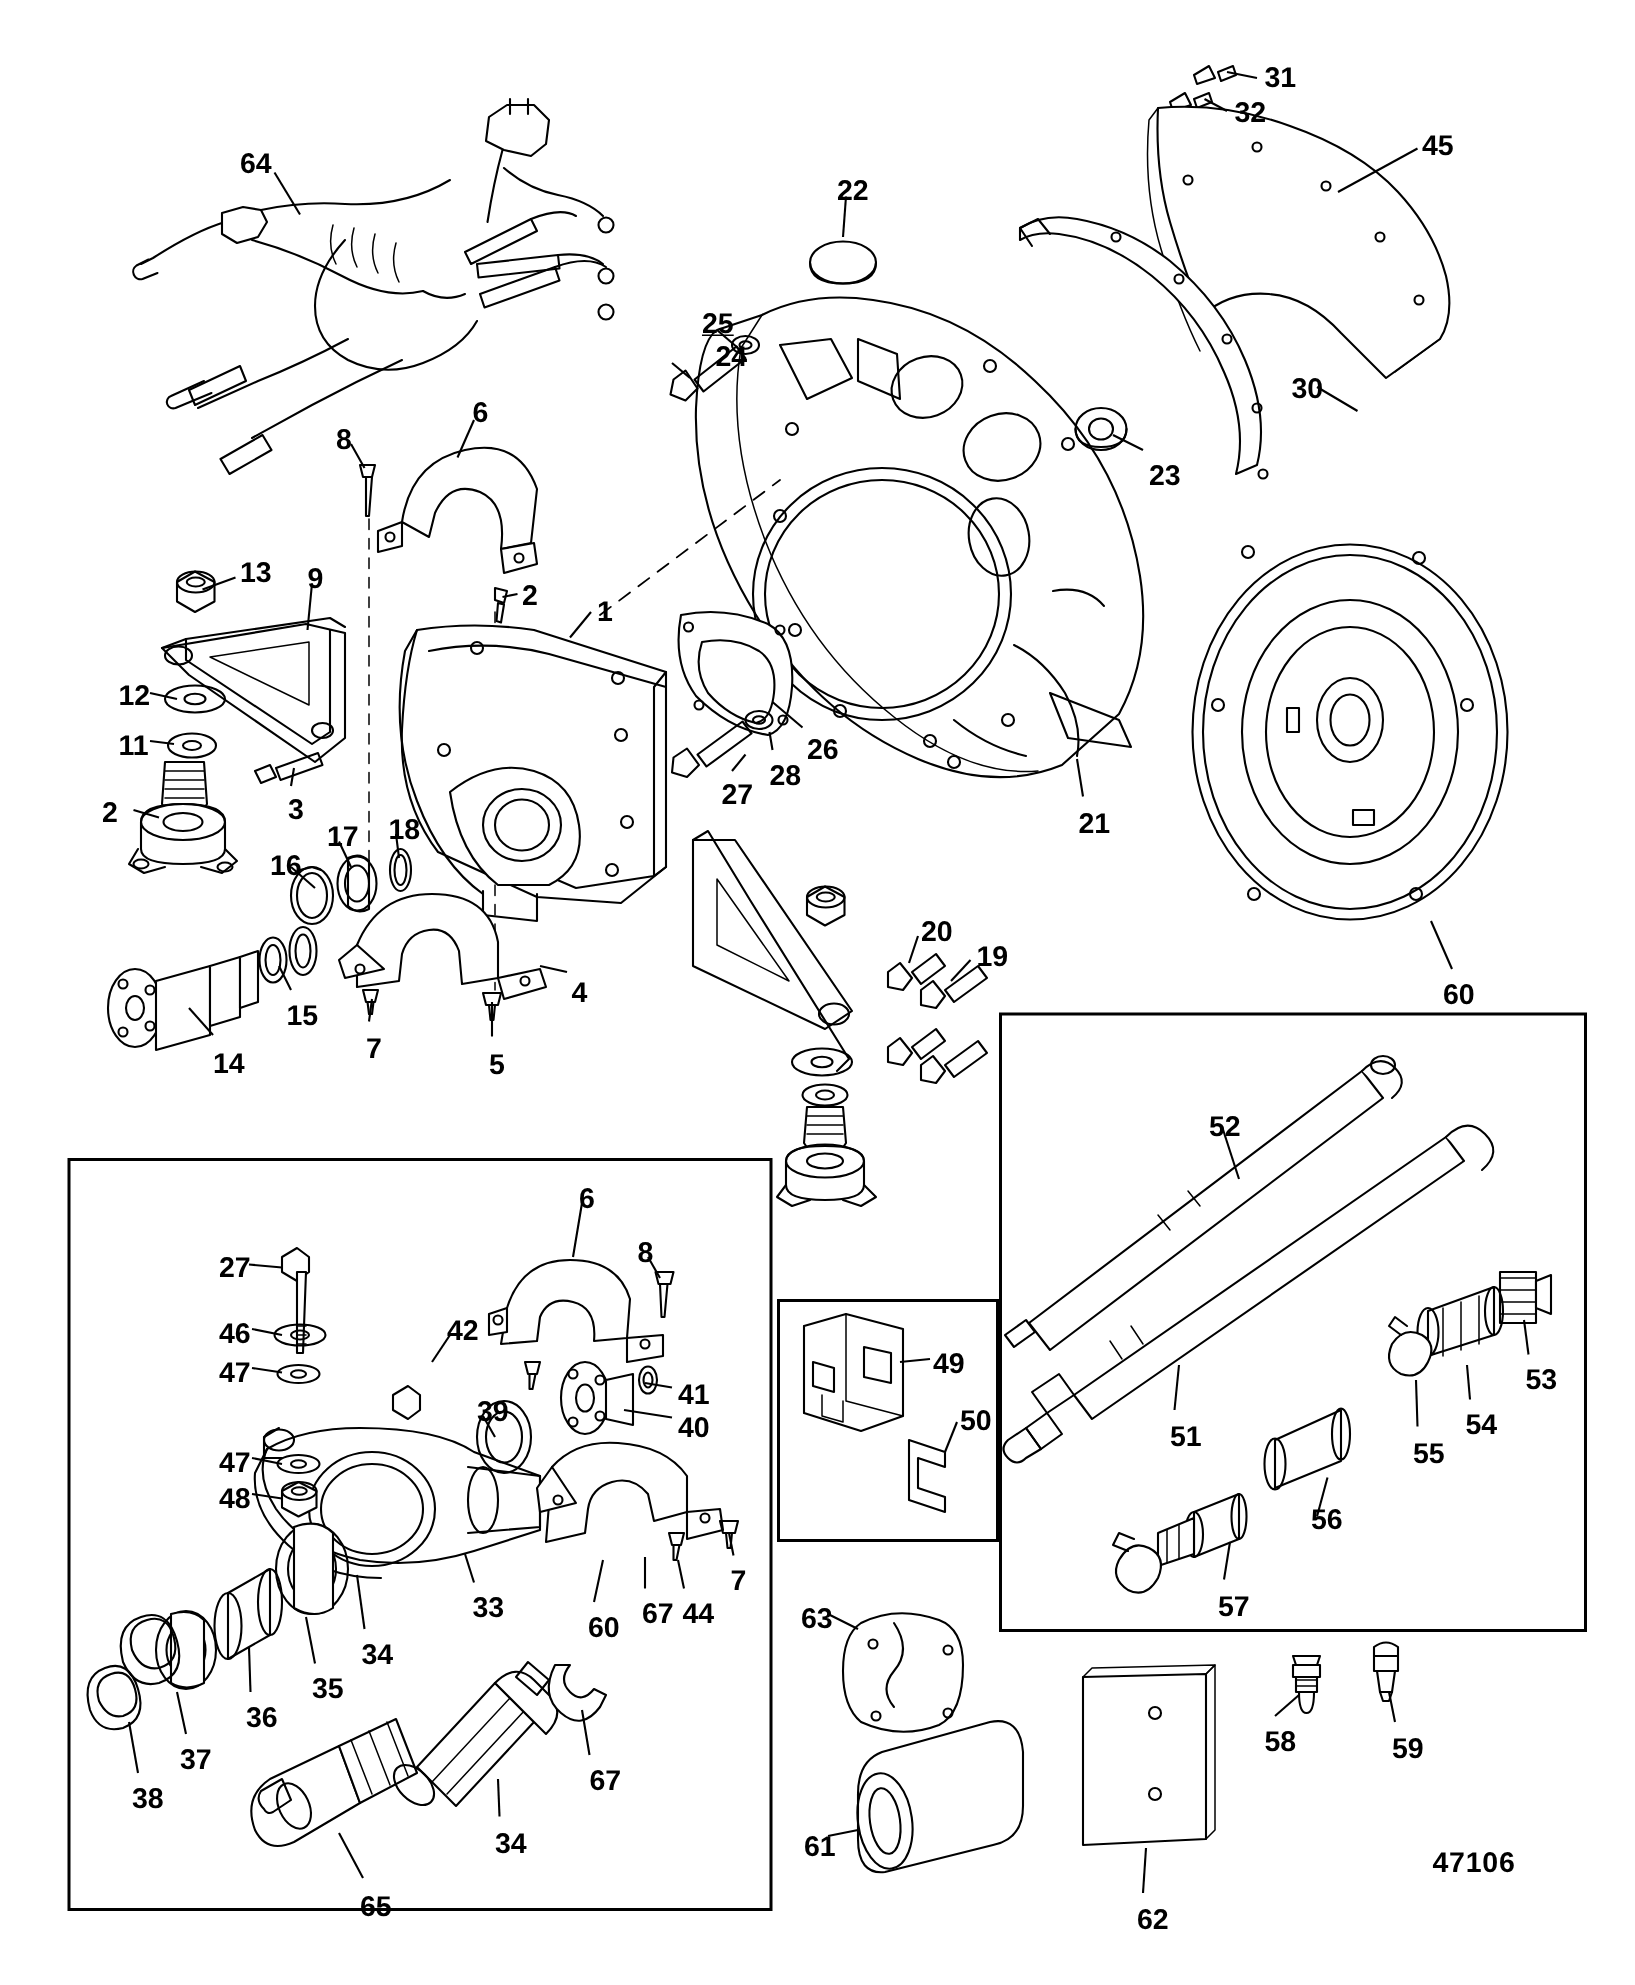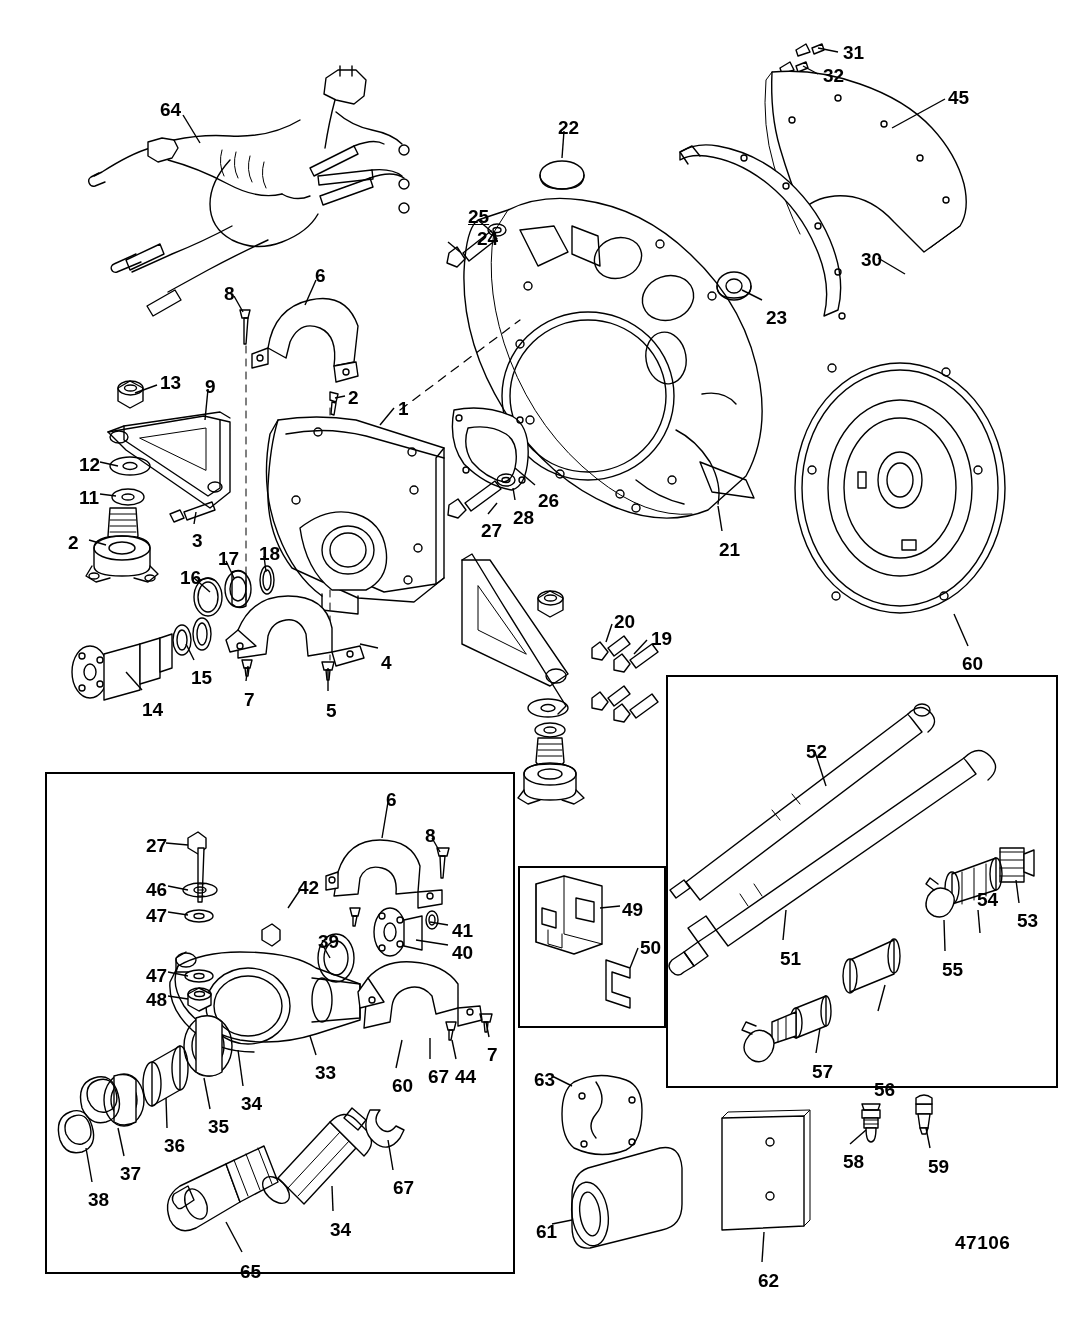--- a/index.html
+++ b/index.html
@@ -694,23 +694,23 @@
       <div class="callout" style="left: 651px; top: 629px;">19</div>
       <div class="callout" style="left: 191px; top: 668px;">15</div>
       <div class="callout" style="left: 142px; top: 700px;">14</div>
       <div class="callout" style="left: 244px; top: 690px;">7</div>
       <div class="callout" style="left: 326px; top: 701px;">5</div>
       <div class="callout" style="left: 381px; top: 653px;">4</div>
       <div class="callout" style="left: 962px; top: 654px;">60</div>
       <div class="callout" style="left: 806px; top: 742px;">52</div>
       <div class="callout" style="left: 780px; top: 949px;">51</div>
       <div class="callout" style="left: 1017px; top: 911px;">53</div>
-      <div class="callout" style="left: 977px; top: 890px;">54</div>
+      <div class="callout" style="left: 977px; top: 941px;">54</div>
       <div class="callout" style="left: 942px; top: 960px;">55</div>
-      <div class="callout" style="left: 874px; top: 1080px;">56</div>
+      <div class="callout" style="left: 874px; top: 1004px;">56</div>
       <div class="callout" style="left: 812px; top: 1062px;">57</div>
       <div class="callout" style="left: 146px; top: 836px;">27</div>
       <div class="callout" style="left: 386px; top: 790px;">6</div>
       <div class="callout" style="left: 425px; top: 826px;">8</div>
       <div class="callout" style="left: 146px; top: 880px;">46</div>
       <div class="callout" style="left: 146px; top: 906px;">47</div>
       <div class="callout" style="left: 298px; top: 878px;">42</div>
       <div class="callout" style="left: 452px; top: 921px;">41</div>
       <div class="callout" style="left: 452px; top: 943px;">40</div>
       <div class="callout" style="left: 318px; top: 932px;">39</div>

